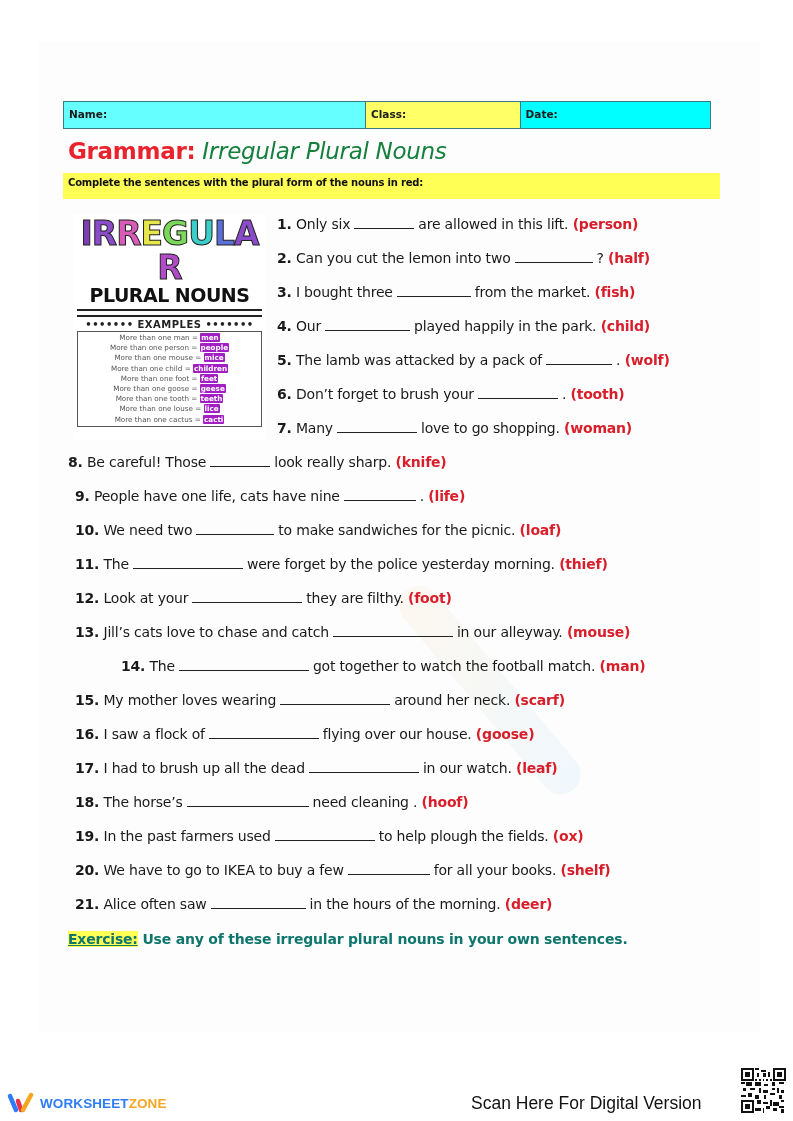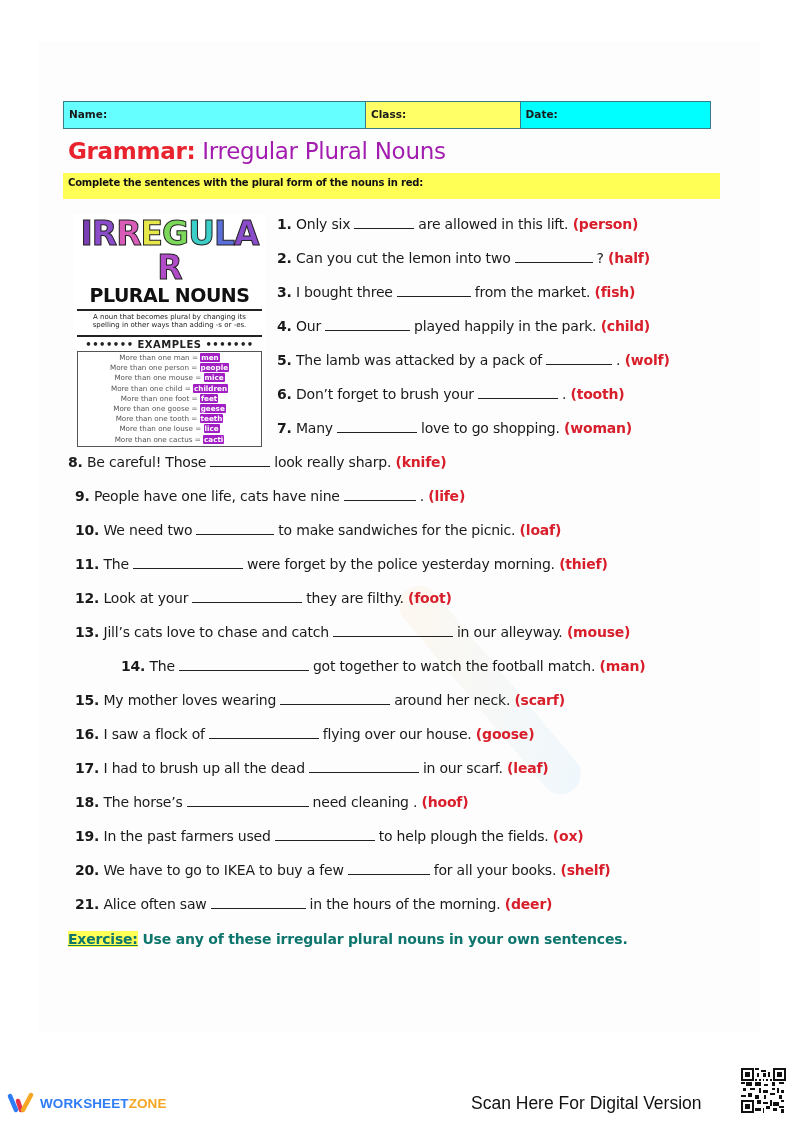--- a/index.html
+++ b/index.html
@@ -22,21 +22,21 @@
     .header-cell:last-child { border-right: none; }
     .cell-name { width: 303px; background: #66ffff; }
     .cell-class { width: 155px; background: #ffff66; }
     .cell-date { width: 190px; background: #00ffff; }
 
     .title {
       position: absolute; left: 68px; top: 138px; font-size: 23px; white-space: nowrap;
       font-family: "DejaVu Sans", sans-serif; letter-spacing: -0.3px;
     }
     .title .accent { color: #e8232d; font-weight: bold; }
-    .title .rest { color: #a21caf; }
+    .title .rest { color: #15803d; font-style: italic; }
 
     .instruction {
       position: absolute; left: 63px; top: 173px; width: 657px; height: 26px;
       background: #ffff55; padding: 4px 0 0 5px; font-size: 10px; font-weight: bold; color: #111;
       white-space: nowrap; letter-spacing: -0.2px;
     }
 
     .poster {
       position: absolute; left: 73px; top: 214px; width: 193px; height: 226px;
       background: #ffffff;
@@ -112,21 +112,20 @@
   <span class="accent">Grammar:</span>
   <span class="rest">Irregular Plural Nouns</span>
 </div>
 
 <div class="instruction">Complete the sentences with the plural form of the nouns in red:</div>
 
 <div class="poster">
   <div class="poster-title" id="poster-title"><span style="color: rgb(123, 63, 179);">I</span><span style="color: rgb(138, 76, 200);">R</span><span style="color: rgb(216, 91, 184);">R</span><span style="color: rgb(230, 232, 74);">E</span><span style="color: rgb(123, 216, 90);">G</span><span style="color: rgb(60, 207, 201);">U</span><span style="color: rgb(90, 111, 216);">L</span><span style="color: rgb(138, 76, 200);">A</span><span style="color: rgb(176, 76, 200);">R</span></div>
   <div class="poster-sub">PLURAL NOUNS</div>
   <div class="poster-rule"></div>
-  <div class="poster-def">A noun that becomes plural by changing its spelling in other ways than adding -s or -es.</div>
   <div class="poster-rule"></div>
   <div class="poster-examples-head">••••••• EXAMPLES •••••••</div>
   <div class="poster-box" id="examples-box">
       <div class="ex-row"><span>More than one man = </span><span class="ex-ans">men</span></div>
       <div class="ex-row"><span>More than one person = </span><span class="ex-ans">people</span></div>
       <div class="ex-row"><span>More than one mouse = </span><span class="ex-ans">mice</span></div>
       <div class="ex-row"><span>More than one child = </span><span class="ex-ans">children</span></div>
       <div class="ex-row"><span>More than one foot = </span><span class="ex-ans">feet</span></div>
       <div class="ex-row"><span>More than one goose = </span><span class="ex-ans">geese</span></div>
       <div class="ex-row"><span>More than one tooth = </span><span class="ex-ans">teeth</span></div>
@@ -145,21 +144,21 @@
     <div class="q" style="left: 277px; top: 420px;"><span class="num">7.</span> <span>Many</span><span class="blank" style="width: 80px;"></span><span>love to go shopping.</span> <span class="hint">(woman)</span></div>
     <div class="q" style="left: 68px; top: 454px;"><span class="num">8.</span> <span>Be careful! Those</span><span class="blank" style="width: 60px;"></span><span>look really sharp.</span> <span class="hint">(knife)</span></div>
     <div class="q" style="left: 75px; top: 488px;"><span class="num">9.</span> <span>People have one life, cats have nine</span><span class="blank" style="width: 72px;"></span><span>.</span> <span class="hint">(life)</span></div>
     <div class="q" style="left: 75px; top: 522px;"><span class="num">10.</span> <span>We need two</span><span class="blank" style="width: 78px;"></span><span>to make sandwiches for the picnic.</span> <span class="hint">(loaf)</span></div>
     <div class="q" style="left: 75px; top: 556px;"><span class="num">11.</span> <span>The</span><span class="blank" style="width: 110px;"></span><span>were forget by the police yesterday morning.</span> <span class="hint">(thief)</span></div>
     <div class="q" style="left: 75px; top: 590px;"><span class="num">12.</span> <span>Look at your</span><span class="blank" style="width: 110px;"></span><span>they are filthy.</span> <span class="hint">(foot)</span></div>
     <div class="q" style="left: 75px; top: 624px;"><span class="num">13.</span> <span>Jill’s cats love to chase and catch</span><span class="blank" style="width: 120px;"></span><span>in our alleyway.</span> <span class="hint">(mouse)</span></div>
     <div class="q" style="left: 75px; top: 658px; margin-left: 46px;"><span class="num">14.</span> <span>The</span><span class="blank" style="width: 130px;"></span><span>got together to watch the football match.</span> <span class="hint">(man)</span></div>
     <div class="q" style="left: 75px; top: 692px;"><span class="num">15.</span> <span>My mother loves wearing</span><span class="blank" style="width: 110px;"></span><span>around her neck.</span> <span class="hint">(scarf)</span></div>
     <div class="q" style="left: 75px; top: 726px;"><span class="num">16.</span> <span>I saw a flock of</span><span class="blank" style="width: 110px;"></span><span>flying over our house.</span> <span class="hint">(goose)</span></div>
-    <div class="q" style="left: 75px; top: 760px;"><span class="num">17.</span> <span>I had to brush up all the dead</span><span class="blank" style="width: 110px;"></span><span>in our scarf.</span> <span class="hint">(leaf)</span></div>
+    <div class="q" style="left: 75px; top: 760px;"><span class="num">17.</span> <span>I had to brush up all the dead</span><span class="blank" style="width: 110px;"></span><span>in our watch.</span> <span class="hint">(leaf)</span></div>
     <div class="q" style="left: 75px; top: 794px;"><span class="num">18.</span> <span>The horse’s</span><span class="blank" style="width: 122px;"></span><span>need cleaning .</span> <span class="hint">(hoof)</span></div>
     <div class="q" style="left: 75px; top: 828px;"><span class="num">19.</span> <span>In the past farmers used</span><span class="blank" style="width: 100px;"></span><span>to help plough the fields.</span> <span class="hint">(ox)</span></div>
     <div class="q" style="left: 75px; top: 862px;"><span class="num">20.</span> <span>We have to go to IKEA to buy a few</span><span class="blank" style="width: 82px;"></span><span>for all your books.</span> <span class="hint">(shelf)</span></div>
     <div class="q" style="left: 75px; top: 896px;"><span class="num">21.</span> <span>Alice often saw</span><span class="blank" style="width: 95px;"></span><span>in the hours of the morning.</span> <span class="hint">(deer)</span></div>
   </div>
 
 <div class="exercise">
   <span class="ex-label">Exercise:</span>
   <span>Use any of these irregular plural nouns in your own sentences.</span>
 </div>

